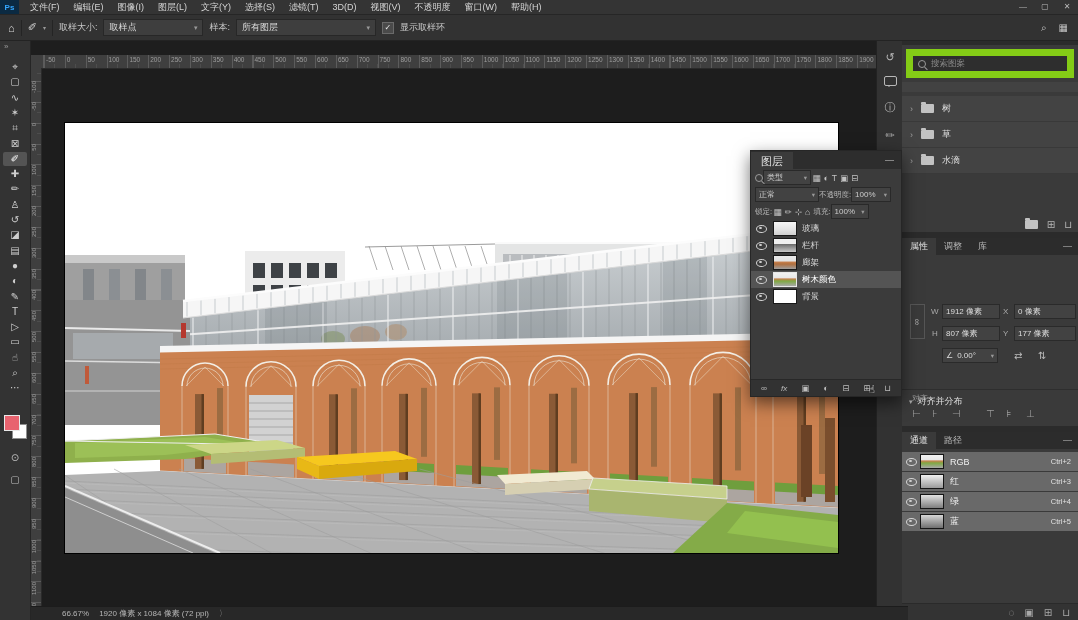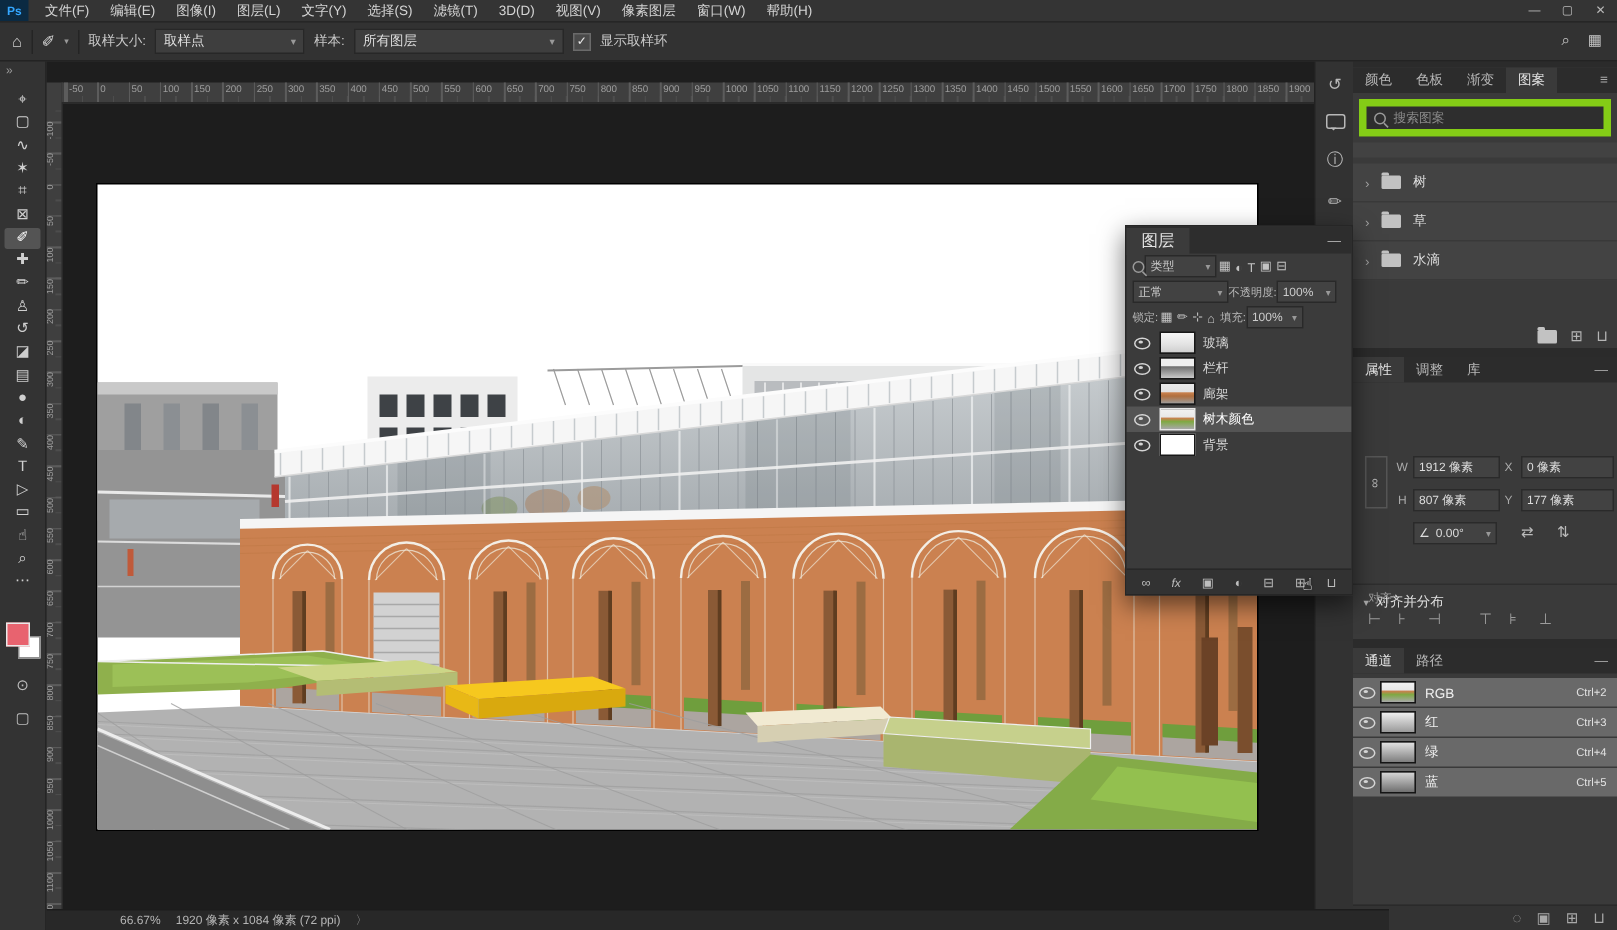--- a/index.html
+++ b/index.html
@@ -40,35 +40,35 @@
     background-size:100% 13px,100% 4px;background-position:3px 0,3px 9px;background-repeat:repeat-x;}
   #hruler span{position:absolute;top:1px;font-size:6.5px;color:#9d9d9d;}
   #vruler{position:absolute;top:68px;left:30px;width:11px;height:539px;background:#3f3f3f;border-right:1px solid #2a2a2a;overflow:hidden;z-index:6;
     background-image:repeating-linear-gradient(180deg,#5c5c5c 0 1px,transparent 1px 20.85px),repeating-linear-gradient(180deg,#4d4d4d 0 1px,transparent 1px 10.42px);
     background-size:11px 100%,4px 100%;background-position:0 13px,right 13px;background-repeat:repeat-y;}
   #vruler span{position:absolute;left:1px;font-size:6px;color:#9d9d9d;writing-mode:vertical-rl;transform:rotate(180deg);}
   
   .pasteboard{position:absolute;top:68px;left:41px;width:835px;height:539px;background:#1d1d1d;overflow:hidden;z-index:1;}
   .canvas{position:absolute;left:24px;top:55px;width:773px;height:430px;background:#fff;box-shadow:0 0 0 1px #000;}
   
-  .statusbar{position:absolute;left:30px;bottom:0;width:846px;height:13px;background:#282828;display:flex;align-items:center;font-size:8px;color:#b5b5b5;gap:10px;padding-left:50px;z-index:6;border-top:1px solid #1c1c1c;}
+  .statusbar{position:absolute;left:30px;bottom:0;width:846px;height:13px;background:#282828;display:flex;align-items:center;font-size:8px;color:#b5b5b5;gap:10px;padding-left:32px;z-index:6;border-top:1px solid #1c1c1c;}
   .statusbar .chev{color:#8e8e8e;}
   
   .dockstrip{position:absolute;top:40px;left:876px;width:26px;bottom:0;background:#323232;border-left:1px solid #222;z-index:4;}
   .dsi{width:20px;height:18px;margin:8px auto 10px;color:#b8b8b8;font-size:11px;text-align:center;line-height:18px;}
   .bubble{width:11px;height:8px;border:1px solid #b8b8b8;border-radius:2px;margin:5px auto 12px;position:relative;}
   .bubble::after{content:'';position:absolute;left:2px;bottom:-4px;border:2px solid transparent;border-top-color:#b8b8b8;}
   
   .rightcol{position:absolute;top:40px;left:902px;width:176px;bottom:0;background:#2b2b2b;z-index:4;}
   .pgroup{position:absolute;left:0;width:176px;background:#3a3a3a;}
   .ptabs{height:17px;background:#2c2c2c;display:flex;font-size:9px;position:relative;}
   .ptab{padding:0 8px;line-height:17px;color:#b9b9b9;}
   .ptab.active{background:#3a3a3a;color:#e4e4e4;}
   .pmenu{position:absolute;right:6px;top:0;line-height:17px;color:#aaa;font-size:9px;}
-  .search{margin:4px;height:15px;background:#2e2e2e;border:5px solid #84cc16;display:flex;align-items:center;gap:5px;padding:0 5px;}
+  .search{margin:4px;height:15px;background:#2e2e2e;border:7px solid #84cc16;display:flex;align-items:center;gap:5px;padding:0 5px;}
   .search .ph{color:#8a8a8a;font-size:8.5px;}
   .mag{width:6px;height:6px;border:1px solid #9a9a9a;border-radius:50%;position:relative;flex:none;}
   .mag::after{content:'';position:absolute;width:4px;height:1px;background:#9a9a9a;transform:rotate(45deg);right:-3px;bottom:-2px;}
   .recent{height:10px;background:#424242;margin:0;}
   .prow{height:25px;background:#434343;border-bottom:1px solid #393939;display:flex;align-items:center;gap:8px;padding-left:8px;font-size:9px;color:#dedede;}
   .prow .ex{color:#9e9e9e;font-size:9px;}
   .folder{width:13px;height:9px;background:#c2c2c2;border-radius:1px;position:relative;flex:none;}
   .folder::before{content:'';position:absolute;top:-2px;left:0;width:5px;height:2px;background:#c2c2c2;border-radius:1px 1px 0 0;}
   .pfooter{position:absolute;bottom:2px;right:6px;display:flex;gap:9px;align-items:center;color:#b5b5b5;font-size:10px;}
   
@@ -127,21 +127,21 @@
     <div class="pslogo">Ps</div>
     <span class="menuitem">文件(F)</span>
     <span class="menuitem">编辑(E)</span>
     <span class="menuitem">图像(I)</span>
     <span class="menuitem">图层(L)</span>
     <span class="menuitem">文字(Y)</span>
     <span class="menuitem">选择(S)</span>
     <span class="menuitem">滤镜(T)</span>
     <span class="menuitem">3D(D)</span>
     <span class="menuitem">视图(V)</span>
-    <span class="menuitem">像素图层</span>
+    <span class="menuitem">不透明度</span>
     <span class="menuitem">窗口(W)</span>
     <span class="menuitem">帮助(H)</span>
     <div class="winctl">
       <span>—</span>
       <span>▢</span>
       <span>✕</span>
     </div>
   </div>
 
   <div class="optionsbar">
@@ -656,27 +656,20 @@
   <div class="dockstrip">
     <div class="dsi">↺</div>
     <div class="bubble"></div>
     <div class="dsi">ⓘ</div>
     <div class="dsi">✏</div>
   </div>
 
   <div class="rightcol">
 
     <div class="pgroup" style="top:5px;height:187px;">
-      <div class="ptabs">
-        <span class="ptab">颜色</span>
-        <span class="ptab">色板</span>
-        <span class="ptab">渐变</span>
-        <span class="ptab active">图案</span>
-        <span class="pmenu">≡</span>
-      </div>
       <div class="search">
         <span class="mag"></span>
         <span class="ph">搜索图案</span>
       </div>
       <div class="recent"></div>
       <div style="height:4px"></div>
       <div class="prow">
         <span class="ex">›</span>
         <span class="folder"></span>
         <span>树</span>

